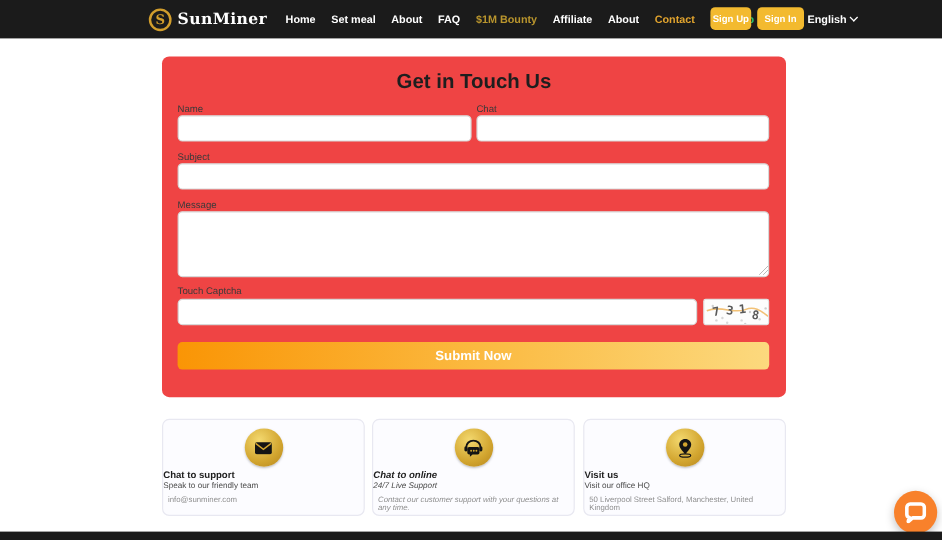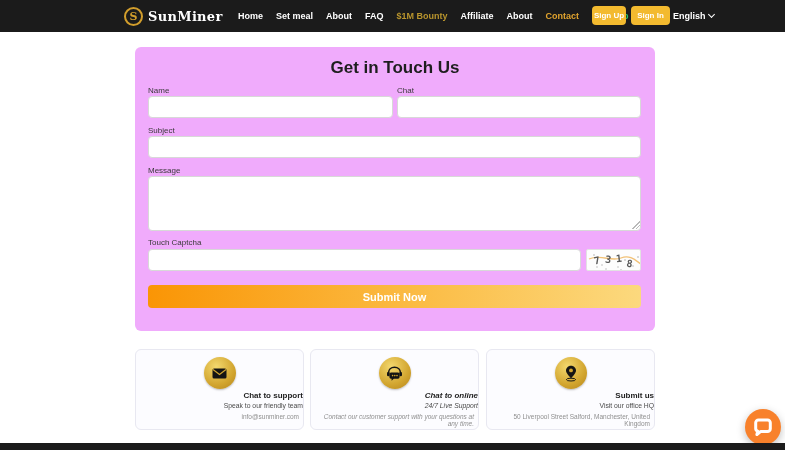--- a/index.html
+++ b/index.html
@@ -29,21 +29,21 @@
   .chev { width:5px; height:5px; border-right:1.4px solid #fff;
           border-bottom:1.4px solid #fff; transform:rotate(45deg); margin-top:-3px; }
   .hbtn { position:absolute; top:6px; height:19px; background:#f3ba2f; border:none;
           border-radius:4px; color:#fff; font-size:8px; font-weight:700;
           font-family:"Liberation Sans", sans-serif; cursor:pointer; }
   .hbtn.signup { left:592px; width:34px; }
   .hbtn.signin { left:631px; width:39px; }
 
   
   .panel { position:absolute; left:135px; top:47px; width:520px; height:284px;
-           background:#f0abfc; border-radius:6px; }
+           background:#ef4444; border-radius:6px; }
   .panel-title { position:absolute; left:0; top:11px; width:100%; text-align:center;
                  font-size:17px; font-weight:bold; color:#1e1e1e; }
   .flabel { position:absolute; font-size:8px; color:#3a3a3a; }
   .finput { position:absolute; height:22px; background:#fff;
             border:1px solid #d8d8d8; border-radius:4px; font-size:9px; padding:0 6px;
             font-family:"Liberation Sans", sans-serif; color:#333; outline:none; }
   .l-name   { left:13px;  top:39px; }  .i-name   { left:13px;  top:49px; width:245px; }
   .l-email  { left:262px; top:39px; }  .i-email  { left:262px; top:49px; width:244px; }
   .l-subj   { left:13px;  top:79px; }  .i-subj   { left:13px;  top:89px; width:493px; }
   .l-msg    { left:13px;  top:119px; }
@@ -75,21 +75,21 @@
                 12px 14px 0 #d9d9d9, 27px 15px 0 #d1d1d1, 3px 12px 0 #d6d6d6; }
   .captcha-wave { position:absolute; left:0; top:0; }
   .submit-btn { position:absolute; left:13px; top:238px; width:493px; height:23px;
                 border:none; border-radius:4px; color:#fff; font-size:11px;
                 font-weight:700; font-family:"Liberation Sans", sans-serif;
                 background:linear-gradient(90deg,#fa9505 0%, #fbbc45 55%, #fcd97e 100%);
                 cursor:pointer; }
 
   
   .card { position:absolute; top:349px; width:169px; height:81px; background:#fcfcff;
-          border:1px solid #e8e8f1; border-radius:6px; text-align:right; }
+          border:1px solid #e8e8f1; border-radius:6px; text-align:left; }
   .card1 { left:135px; } .card2 { left:310px;font-style:italic; } .card3 { left:486px; }
   .badge { position:absolute; left:50%; top:7px; transform:translateX(-50%);
            width:32px; height:32px; border-radius:50%;
            background:radial-gradient(circle at 38% 30%, #f3d86e, #d2a52f 60%, #b4841c);
            display:flex; align-items:center; justify-content:center;
            box-shadow:0 1px 2px rgba(0,0,0,.25); }
   .card-title { position:absolute; left:0; top:41px; width:100%; font-size:8px;
                 font-weight:bold; color:#1e1e1e; }
   .card-sub { position:absolute; left:0; top:52px; width:100%; font-size:6.8px;
               color:#4a4a4a; }
@@ -201,21 +201,21 @@
   </div>
 
   <div class="card card3">
     <div class="badge">
       <svg width="14" height="17" viewBox="0 0 14 17">
         <path d="M7 0.8 C9.9 0.8 12 3 12 5.6 C12 8.6 7 13.4 7 13.4 C7 13.4 2 8.6 2 5.6 C2 3 4.1 0.8 7 0.8 z" fill="#141414"></path>
         <circle cx="7" cy="5.4" r="1.9" fill="#d2a52f"></circle>
         <ellipse cx="7" cy="14.6" rx="4.6" ry="1.4" stroke="#141414" stroke-width="1" fill="none"></ellipse>
       </svg>
     </div>
-    <div class="card-title">Submit us</div>
+    <div class="card-title">Visit us</div>
     <div class="card-sub">Visit our office HQ</div>
     <div class="card-detail">50 Liverpool Street Salford, Manchester, United Kingdom</div>
   </div>
 
   <button class="chat-fab">
     <svg width="18" height="18" viewBox="0 0 18 18">
       <path d="M4.5 2 h9 a2.8 2.8 0 0 1 2.8 2.8 v6 a2.8 2.8 0 0 1 -2.8 2.8 h-7 l-3.6 3 l0.8 -3.4 a2.8 2.8 0 0 1 -2 -2.7 v-5.7 a2.8 2.8 0 0 1 2.8 -2.8 z" fill="none" stroke="#ffffff" stroke-width="3" stroke-linejoin="round"></path>
     </svg>
   </button>
 

